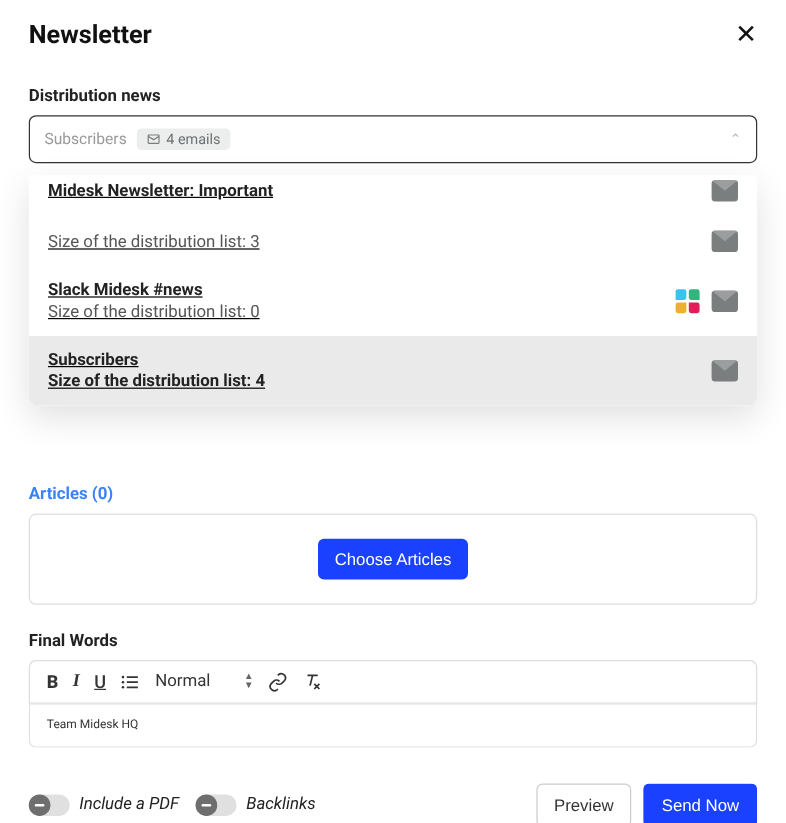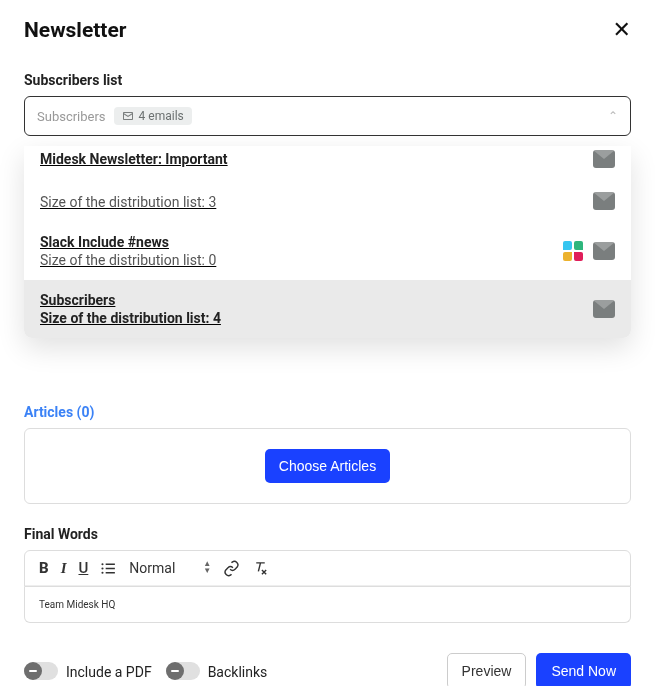--- a/index.html
+++ b/index.html
@@ -239,22 +239,23 @@
       margin-top: 30px;
       gap: 12px;
     }
     .toggle-group {
       display: flex;
       align-items: center;
       gap: 14px;
     }
     .toggle {
       display: flex;
-      align-items: flex-end;
+      align-items: flex-start;
       gap: 8px;
+      font-style: italic;
     }
     .toggle-switch {
       width: 34px;
       height: 18px;
       background: #e0e0e0;
       border-radius: 9px;
       position: relative;
     }
     .toggle-knob {
       width: 18px;
@@ -306,21 +307,21 @@
 </head>
 <body>
 
 <div class="modal">
   <div class="modal-header">
     <div class="modal-title">Newsletter</div>
     <div class="close-btn">✕</div>
   </div>
 
   <div>
-    <div class="section-label">Subscribers list</div>
+    <div class="section-label">Distribution news</div>
     <div class="dist-select">
       <span class="placeholder">Subscribers</span>
       <span class="chip">
         <svg viewBox="0 0 24 24">
             <path class="mail-svg" d="M4 4h16c1.1 0 2 .9 2 2v12c0 1.1-.9 2-2 2H4c-1.1 0-2-.9-2-2V6c0-1.1.9-2 2-2zm0 2v.5l8 5 8-5V6H4zm0 3v9h16V9l-8 5-8-5z"></path>
           </svg>
         <span>4 emails</span>
       </span>
       <span class="chevron">⌃</span>
     </div>
@@ -339,21 +340,21 @@
   <div class="dd-item">
     <div class="dd-text">
       <div class="dd-sub">Size of the distribution list: 3</div>
     </div>
     <div class="dd-icons">
       <span class="mail-icon"></span>
     </div>
   </div>
   <div class="dd-item">
     <div class="dd-text">
-      <div class="dd-title">Slack Include #news</div>
+      <div class="dd-title">Slack Midesk #news</div>
       <div class="dd-sub">Size of the distribution list: 0</div>
     </div>
     <div class="dd-icons">
       <span class="slack-icon">
           <span></span>
           <span></span>
           <span></span>
           <span></span>
         </span>
       <span class="mail-icon"></span>

